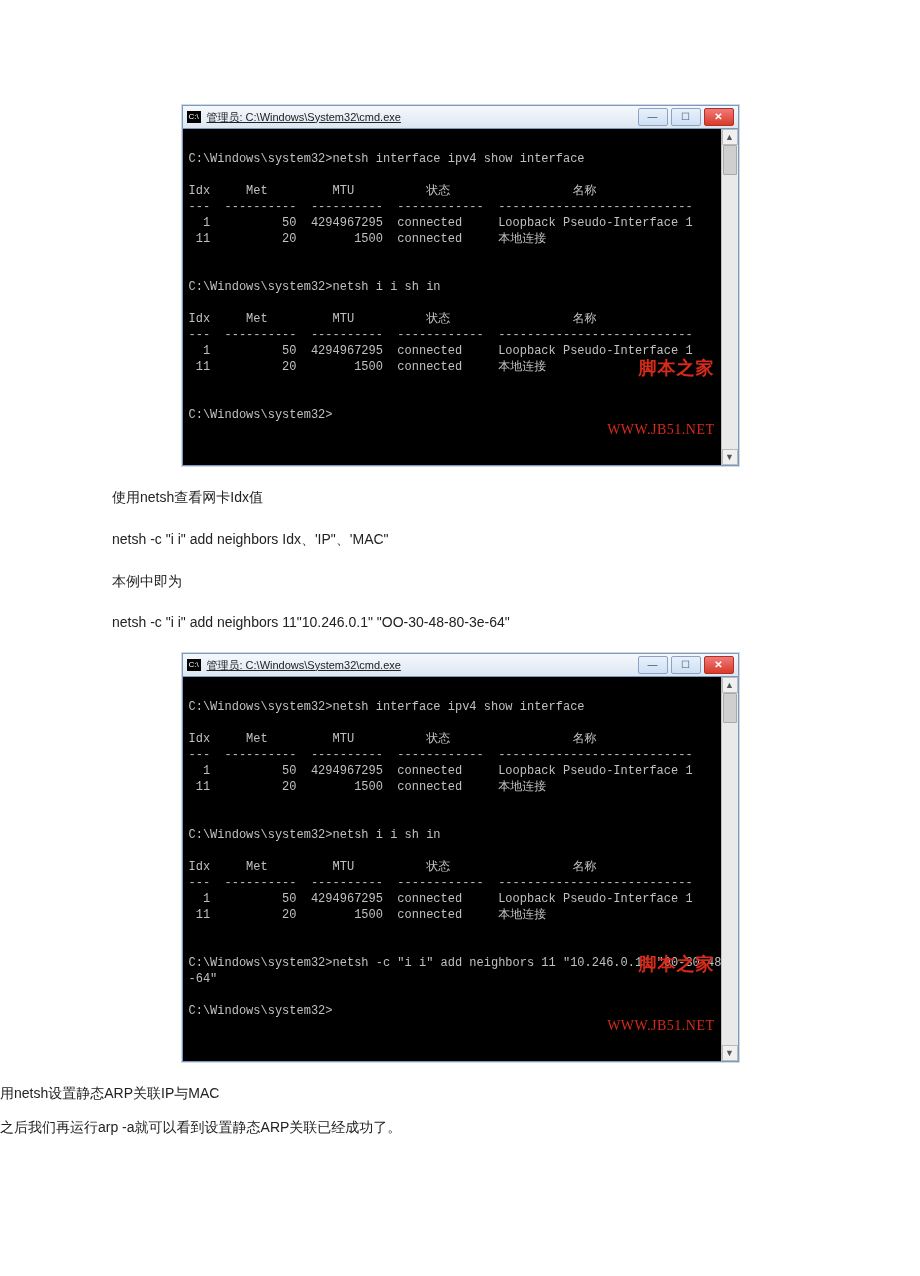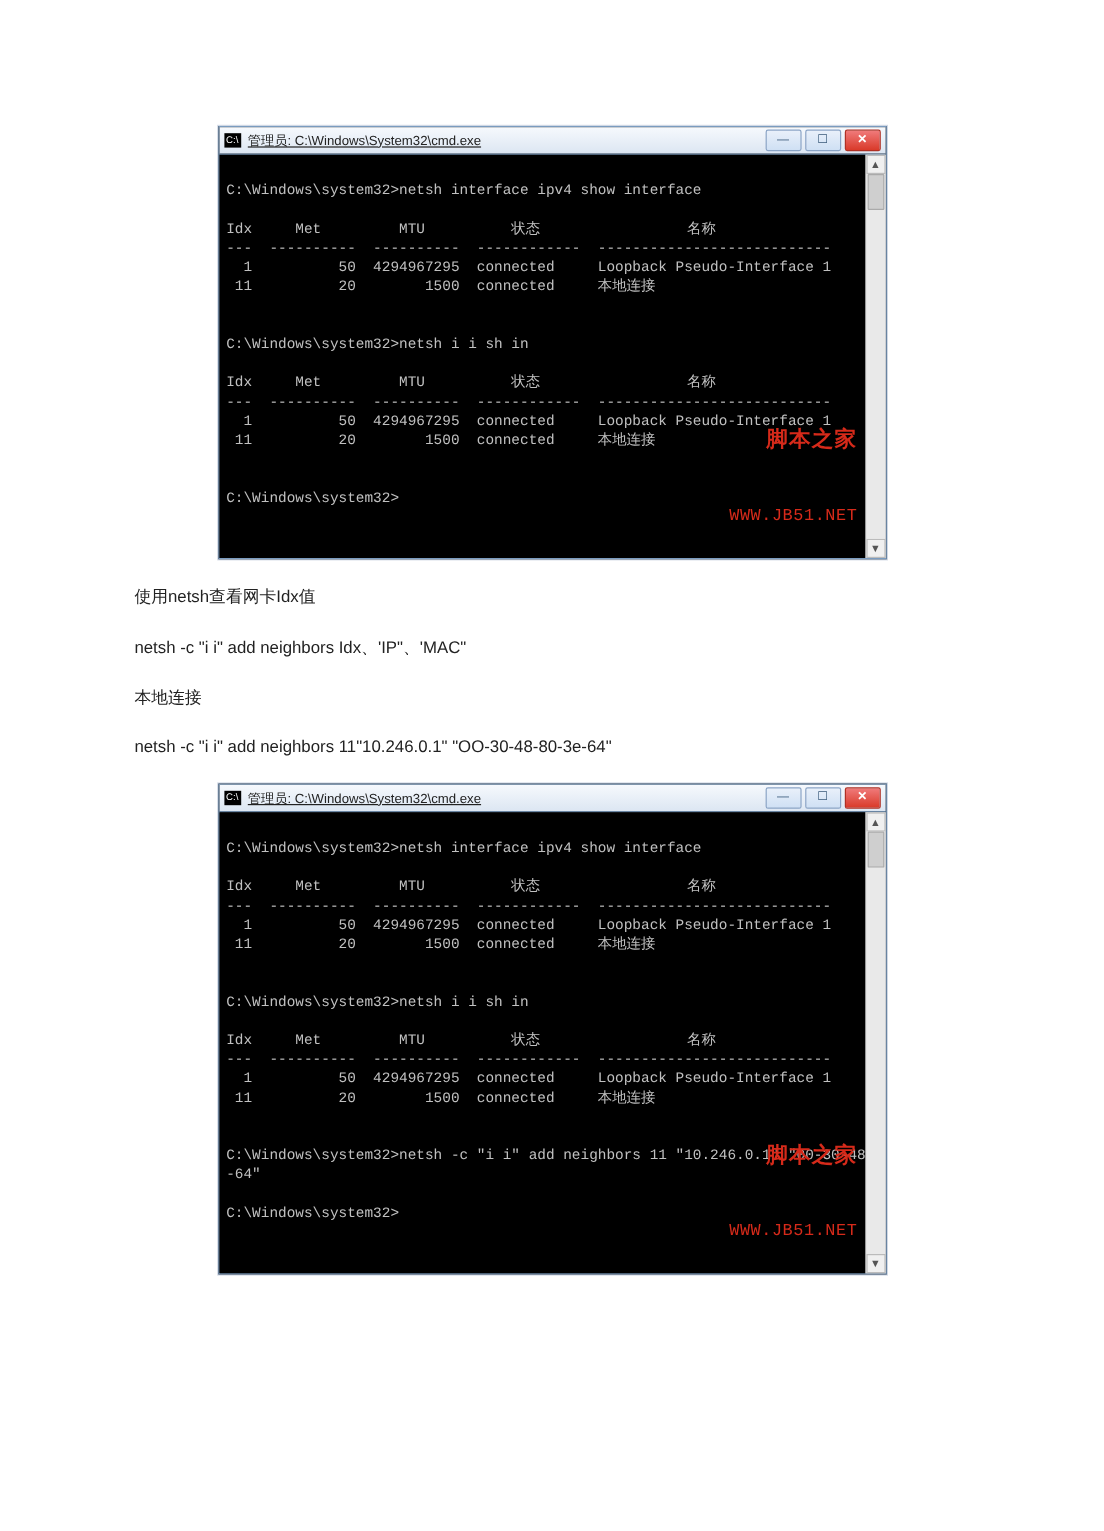--- a/index.html
+++ b/index.html
@@ -119,21 +119,21 @@
     height: 28px;
     background: #cfcfcf;
     border: 1px solid #aaa;
     border-radius: 1px;
   }
   .watermark {
     position: absolute;
     right: 6px;
     bottom: 4px;
     text-align: right;
-    font-family: Liberation Mono, monospace;
+    font-family: Liberation Serif, serif;
     line-height: 1;
   }
   .wm-main {
     font-size: 18px;
     font-weight: bold;
     color: #d62a1a;
     letter-spacing: 1px;
   }
   .wm-sub {
     font-size: 14px;
@@ -206,21 +206,21 @@
           <div class="sb-thumb"></div>
         </div>
         <div class="sb-btn">▼</div>
       </div>
     </div>
   </div>
 
   <div class="article">
     <p>使用netsh查看网卡Idx值</p>
     <p>netsh -c "i i" add neighbors Idx、'IP"、'MAC"</p>
-    <p>本地连接</p>
+    <p>本例中即为</p>
     <p>netsh -c "i i" add neighbors 11"10.246.0.1" "OO-30-48-80-3e-64"</p>
   </div>
 
   <div class="cmd-window cmd2">
     <div class="cmd-titlebar">
       <span class="cmd-icon">C:\</span>
       <span class="cmd-title">管理员: C:\Windows\System32\cmd.exe</span>
       <span class="win-btns">
         <span class="win-btn win-min">—</span>
         <span class="win-btn win-max">☐</span>
@@ -257,14 +257,18 @@
       <div class="scrollbar">
         <div class="sb-btn">▲</div>
         <div class="sb-track">
           <div class="sb-thumb"></div>
         </div>
         <div class="sb-btn">▼</div>
       </div>
     </div>
   </div>
 
+  <div class="article-bottom">
+    <p>用netsh设置静态ARP关联IP与MAC</p>
+    <p>之后我们再运行arp -a就可以看到设置静态ARP关联已经成功了。</p>
+  </div>
 
 </div>
 
 </body></html>

